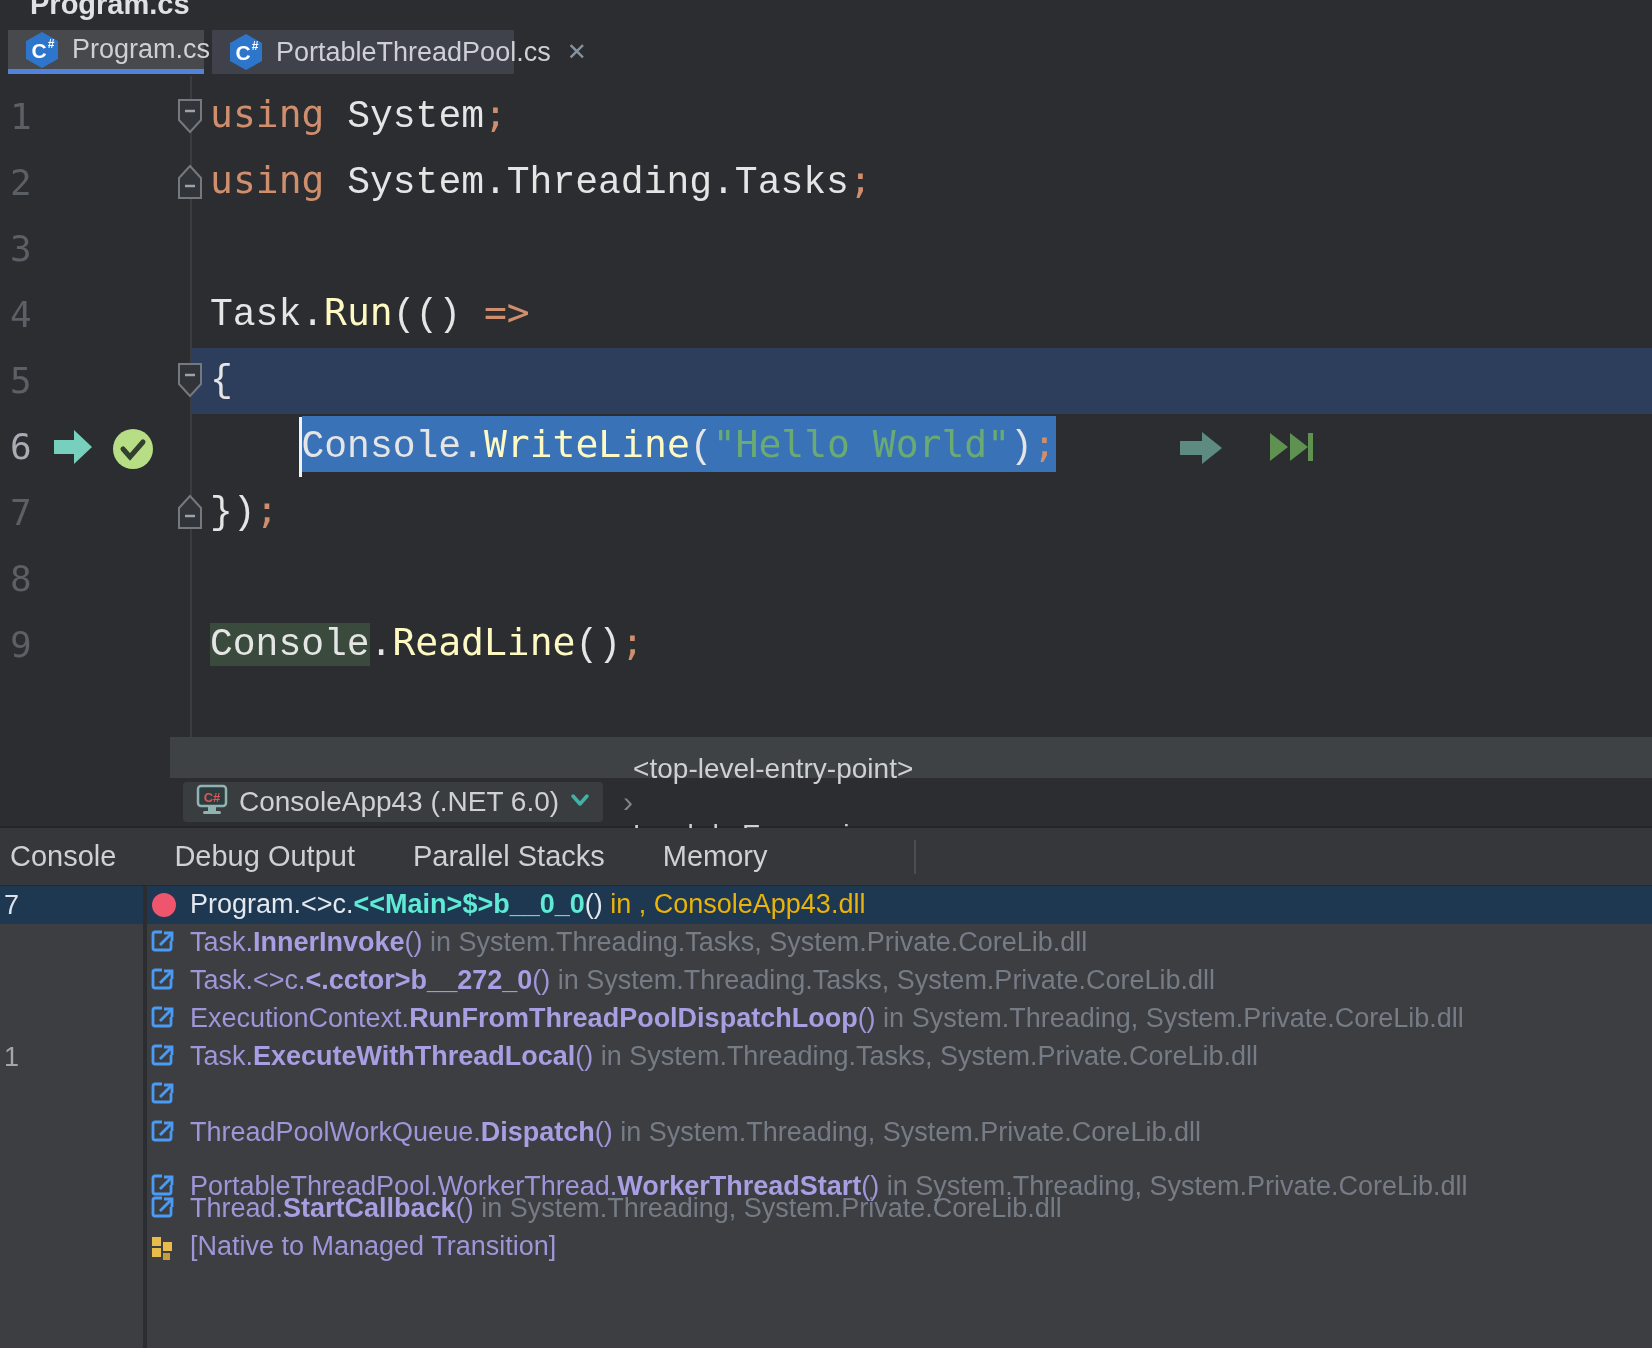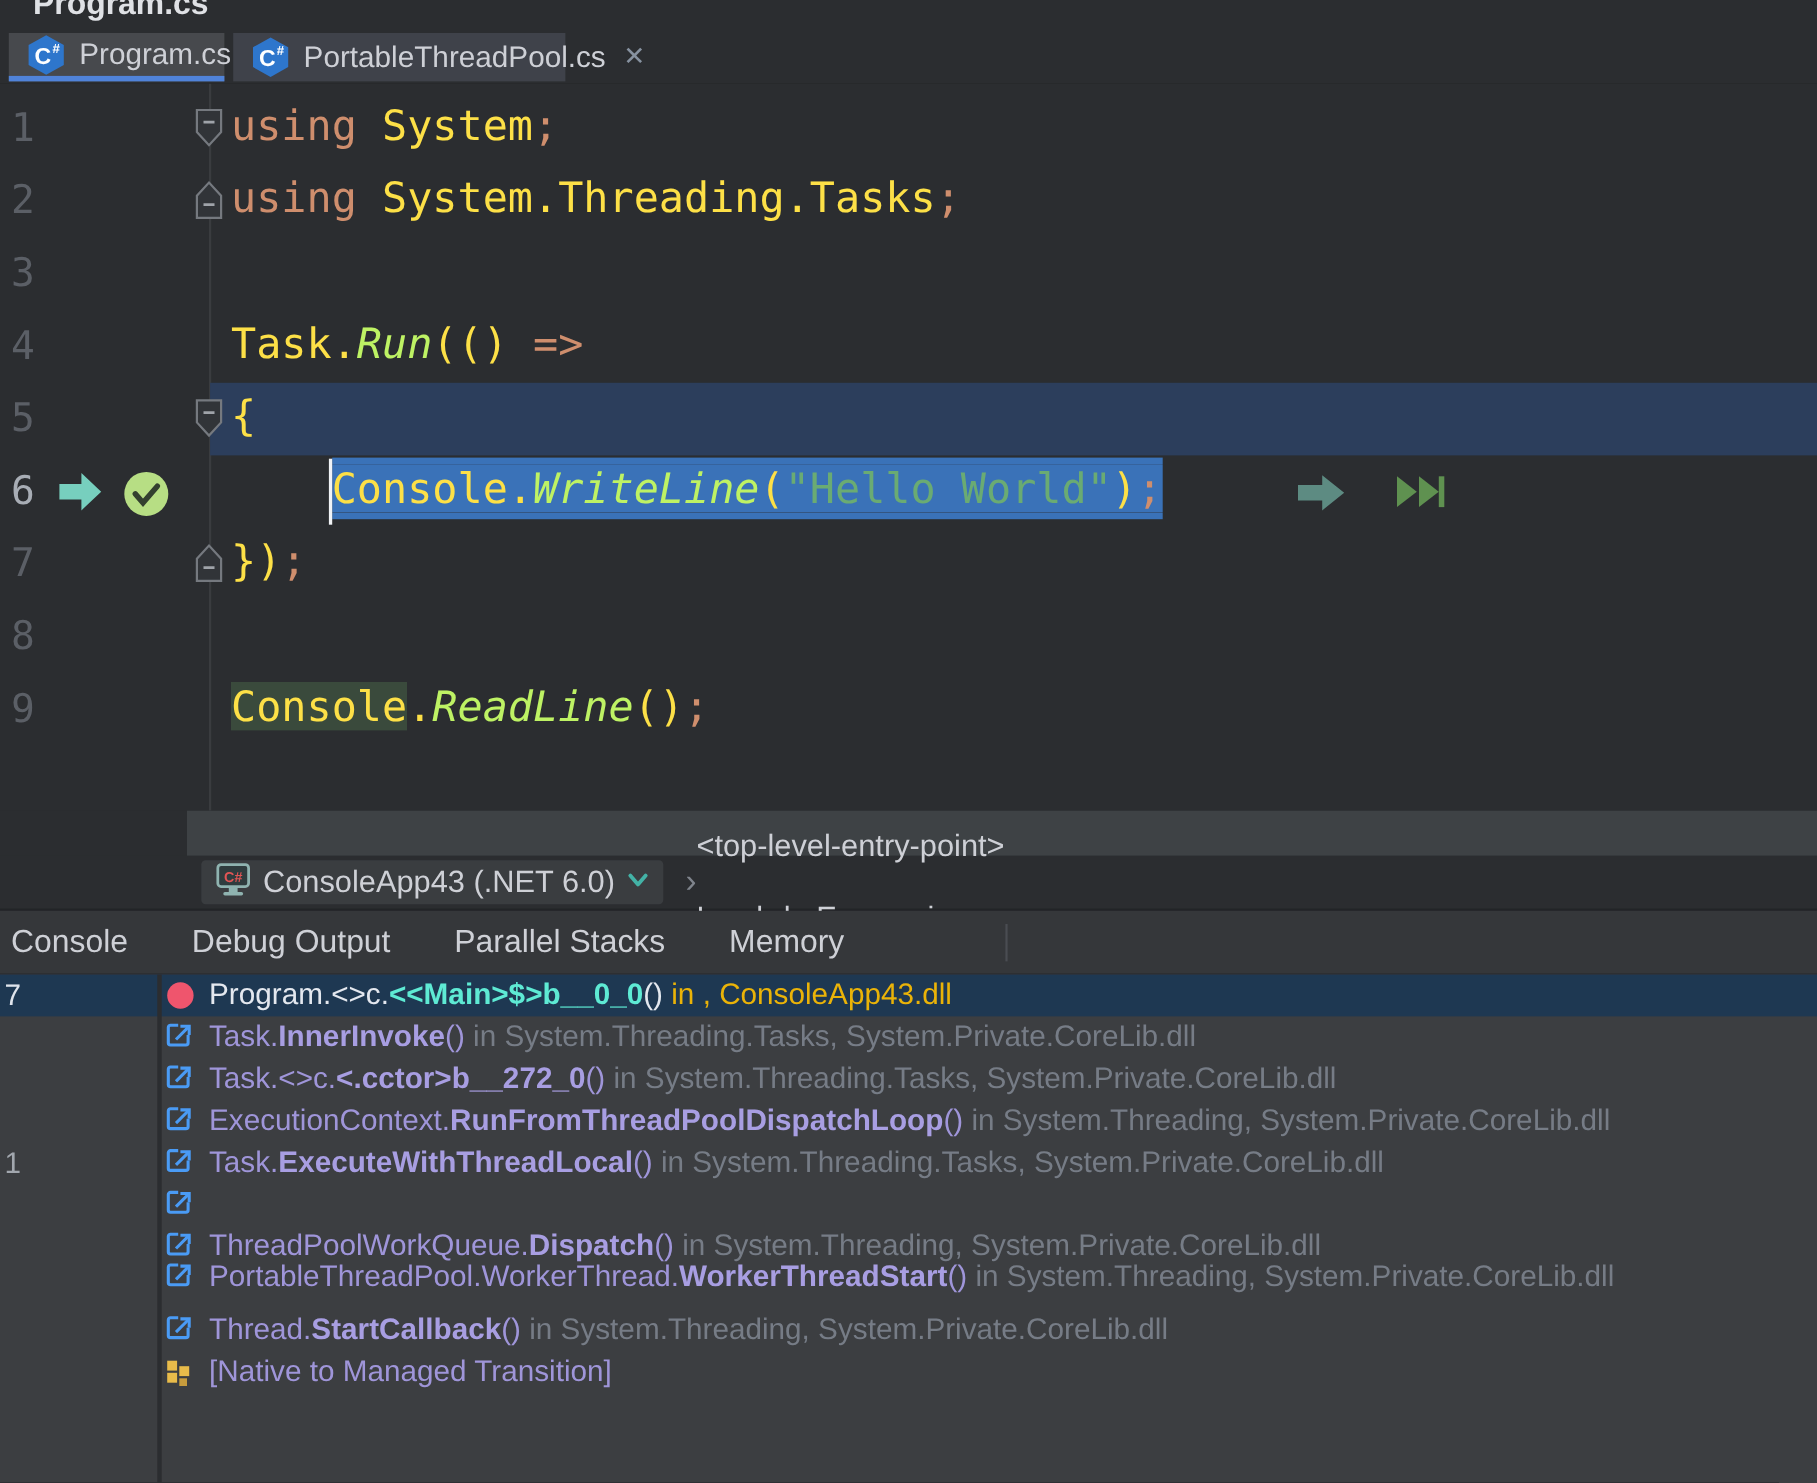--- a/index.html
+++ b/index.html
@@ -22,22 +22,22 @@
 
   
   #editor{left:0;top:76px;width:1652px;height:661px;background:#2b2d30;overflow:hidden;}
   #gutter-line{position:absolute;left:190px;top:0;width:2px;height:661px;background:#3a3c3f;}
   .exec-band{position:absolute;left:191px;right:0;height:66px;background:#2c3e5c;}
   .code-row{position:absolute;left:0;width:1652px;height:66px;}
   .lnum{position:absolute;left:10px;top:12px;font-family:"DejaVu Sans Mono",monospace;font-size:36px;color:#5b5f66;}
   .lnum.cur{color:#a8adb5;}
   .code-text{position:absolute;left:210px;top:8px;font-family:"DejaVu Sans Mono",monospace;font-size:38px;white-space:pre;color:#bcc2cc;}
   .tok.kw{color:#cf8e6d;}
-  .tok.cls{color:#fde047;}
-  .tok.mth{color:#bef264;font-style:italic;}
+  .tok.cls{color:#e5e5e5;font-family:Liberation Mono, monospace;}
+  .tok.mth{color:#fef9c3;}
   .tok.str{color:#6aab73;}
   .tok.hl{background:#3a4a3c;}
   .sel-wrap{background:#3a72b8;box-shadow:0 6px 0 #3a72b8,0 -6px 0 #3a72b8;}
   .caret{position:absolute;width:3px;height:60px;background:#f0f2f5;top:3px;}
   .fold{position:absolute;left:176px;top:14px;}
   .gut-ic{position:absolute;top:14px;}
   .trail-ic{position:absolute;top:16px;}
 
   
   #scroll-band{left:170px;top:737px;width:1482px;height:41px;background:#3e4245;}
@@ -334,21 +334,21 @@
         <div class="frame-row" style="top: 228px;">
           <span class="frame-icon" style="display: inline-flex; align-items: center;">
             <svg width="26" height="26" viewBox="0 0 26 26">
               <path d="M12 3 H5 a2 2 0 0 0 -2 2 v14 a2 2 0 0 0 2 2 h14 a2 2 0 0 0 2 -2 v-7" fill="none" stroke="#4a9bf5" stroke-width="2.8"></path>
               <path d="M10 16 L21 5" stroke="#4a9bf5" stroke-width="2.8"></path>
               <path d="M14 4 h8 v8" fill="none" stroke="#4a9bf5" stroke-width="2.8"></path>
             </svg>
           </span>
           <span class="frame-text"><span class="f-pre">ThreadPoolWorkQueue.</span><span class="f-bold">Dispatch</span><span class="f-post">()</span><span class="f-loc"> in System.Threading, System.Private.CoreLib.dll</span></span>
         </div>
-        <div class="frame-row" style="top: 256px;">
+        <div class="frame-row" style="top: 282px;">
           <span class="frame-icon" style="display: inline-flex; align-items: center;">
             <svg width="26" height="26" viewBox="0 0 26 26">
               <path d="M12 3 H5 a2 2 0 0 0 -2 2 v14 a2 2 0 0 0 2 2 h14 a2 2 0 0 0 2 -2 v-7" fill="none" stroke="#4a9bf5" stroke-width="2.8"></path>
               <path d="M10 16 L21 5" stroke="#4a9bf5" stroke-width="2.8"></path>
               <path d="M14 4 h8 v8" fill="none" stroke="#4a9bf5" stroke-width="2.8"></path>
             </svg>
           </span>
           <span class="frame-text"><span class="f-pre">PortableThreadPool.WorkerThread.</span><span class="f-bold">WorkerThreadStart</span><span class="f-post">()</span><span class="f-loc"> in System.Threading, System.Private.CoreLib.dll</span></span>
         </div>
         <div class="frame-row" style="top: 304px; text-decoration: underline;">

